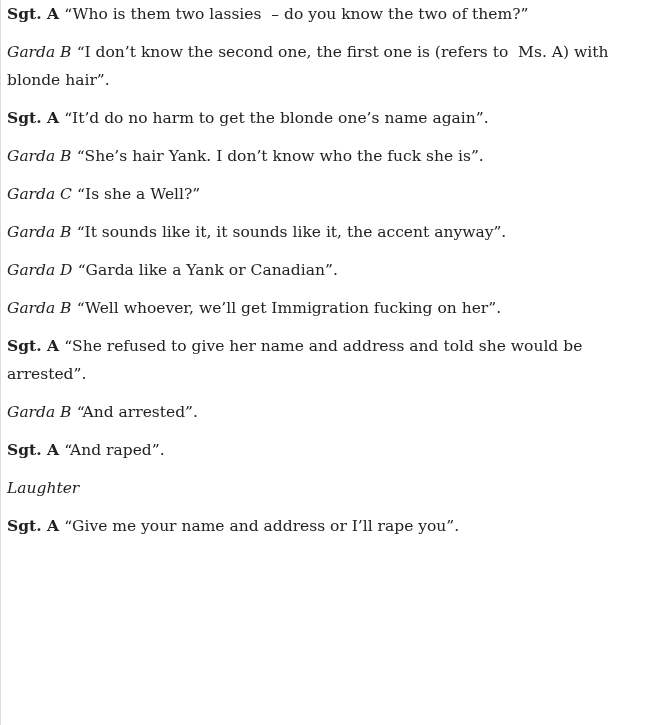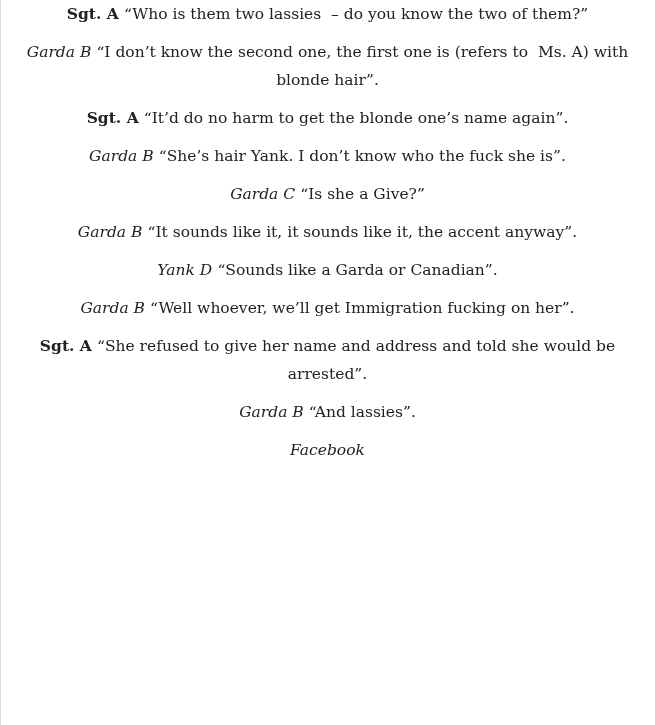--- a/index.html
+++ b/index.html
@@ -15,21 +15,20 @@
     color: #222222;
   }
   .page {
     box-sizing: border-box;
     width: 655px;
     height: 725px;
     border-left: 1px solid #dddddd;
     padding: 0 7px 0 6px;
     overflow: hidden;
     background: #ffffff;
-    text-align: center;
   }
   .line {
     margin: 0 0 10px 0;
     font-size: 15.5px;
     line-height: 28px;
   }
   .speaker {
     margin-right: 0.33em;
   }
   .role-sergeant .speaker {
@@ -53,34 +52,36 @@
   <section id="transcript">
   <p class="line role-sergeant"><span class="speaker">Sgt. A</span><span class="speech">“Who is them two lassies  – do you know the two of them?”</span></p>
 
   <p class="line role-garda"><span class="speaker">Garda B</span><span class="speech">“I don’t know the second one, the first one is (refers to  Ms. A) with blonde hair”.</span></p>
 
 
   <p class="line role-sergeant"><span class="speaker">Sgt. A</span><span class="speech">“It’d do no harm to get the blonde one’s name again”.</span></p>
 
   <p class="line role-garda"><span class="speaker">Garda B</span><span class="speech">“She’s hair Yank. I don’t know who the fuck she is”.</span></p>
 
-  <p class="line role-garda"><span class="speaker">Garda C</span><span class="speech">“Is she a Give?”</span></p>
+  <p class="line role-garda"><span class="speaker">Garda C</span><span class="speech">“Is she a Well?”</span></p>
 
   <p class="line role-garda"><span class="speaker">Garda B</span><span class="speech">“It sounds like it, it sounds like it, the accent anyway”.</span></p>
 
-  <p class="line role-garda"><span class="speaker">Yank D</span><span class="speech">“Sounds like a Garda or Canadian”.</span></p>
+  <p class="line role-garda"><span class="speaker">Garda D</span><span class="speech">“Garda like a Yank or Canadian”.</span></p>
 
   <p class="line role-garda"><span class="speaker">Garda B</span><span class="speech">“Well whoever, we’ll get Immigration fucking on her”.</span></p>
 
   <p class="line role-sergeant"><span class="speaker">Sgt. A</span><span class="speech">“She refused to give her name and address and told she would be arrested”.</span></p>
 
-  <p class="line role-garda"><span class="speaker">Garda B</span><span class="speech">“And lassies”.</span></p>
+  <p class="line role-garda"><span class="speaker">Garda B</span><span class="speech">“And arrested”.</span></p>
+
+  <p class="line role-sergeant"><span class="speaker">Sgt. A</span><span class="speech">“And raped”.</span></p>
 
 
+  <p class="line role-stage"><span class="speech">Laughter</span></p>
 
-  <p class="line role-stage"><span class="speech">Facebook</span></p>
-
+  <p class="line role-sergeant"><span class="speaker">Sgt. A</span><span class="speech">“Give me your name and address or I’ll rape you”.</span></p>
 
 
   <p class="line role-stage"></p>
 
 </section>
 </main>
 
 </body></html>

